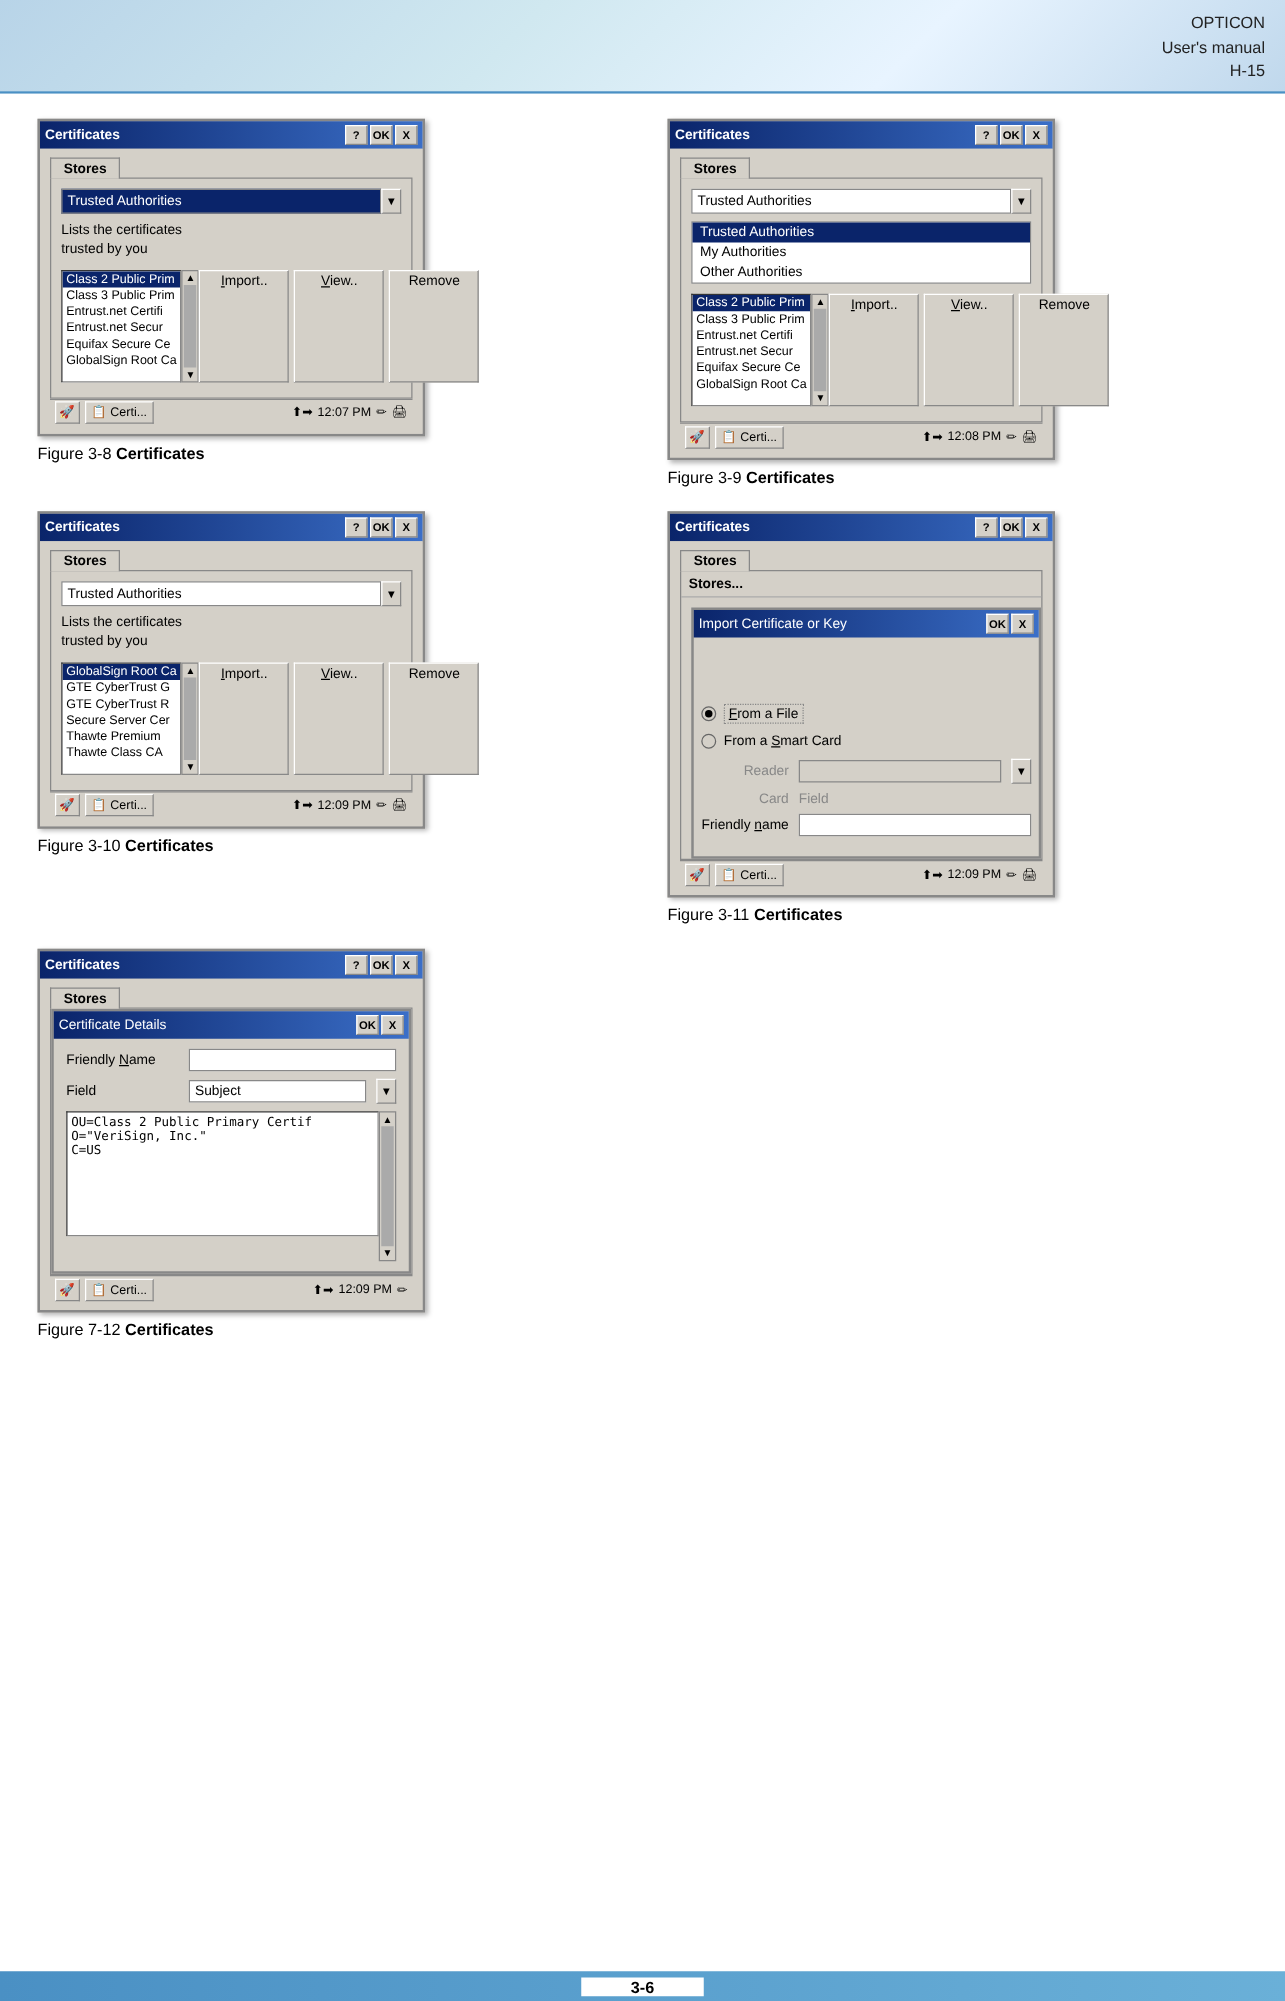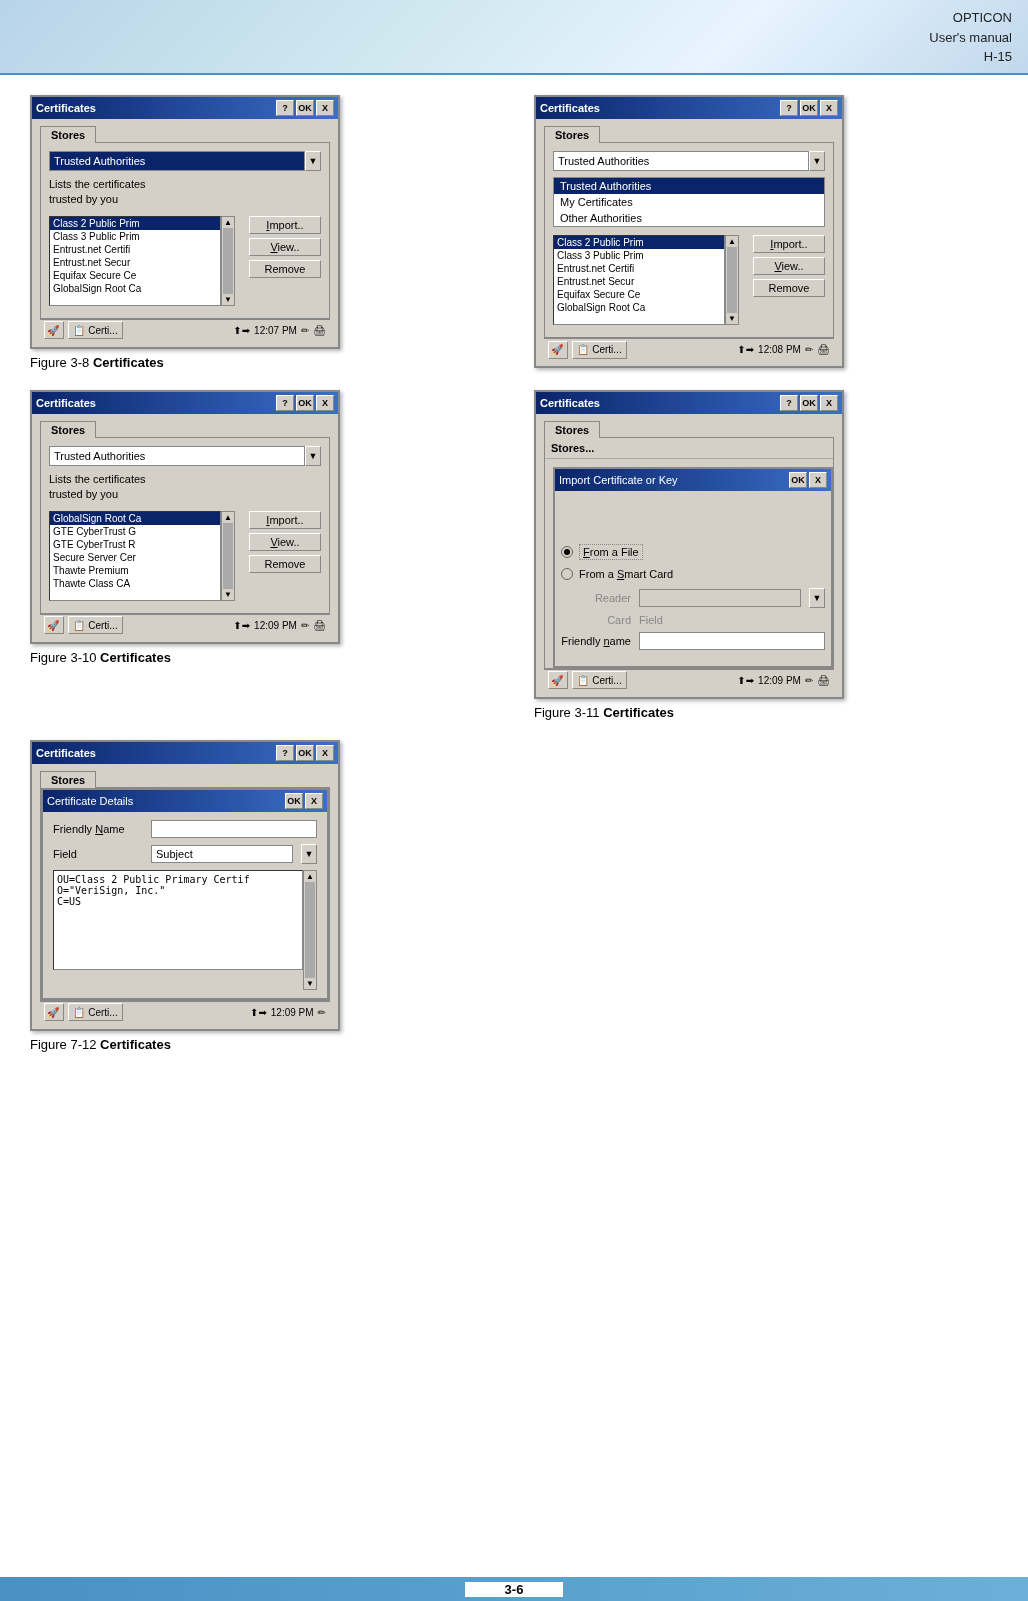--- a/index.html
+++ b/index.html
@@ -138,21 +138,21 @@
     .wince-description {
       font-size: 11px;
       color: #000;
       margin-bottom: 8px;
       line-height: 1.4;
     }
 
     
     .wince-listbox-container {
       display: flex;
-      gap: 14px;
+      gap: 0;
       margin-bottom: 4px;
     }
     .wince-listbox {
       background: #fff;
       border: 1px inset #888;
       flex: 1;
       height: 90px;
       overflow: hidden;
       font-size: 10px;
     }
@@ -168,21 +168,21 @@
     .wince-listbox-scrollbar {
       width: 14px;
       background: #d4d0c8;
       border: 1px solid #888;
       display: flex;
       flex-direction: column;
       align-items: center;
     }
     .wince-buttons-col {
       display: flex;
-      flex-direction: column;
+      flex-direction: row;
       gap: 4px;
       justify-content: flex-start;
     }
     .wince-btn {
       background: #d4d0c8;
       border: 1px solid #888;
       border-top-color: #fff;
       border-left-color: #fff;
       padding: 2px 8px;
       font-size: 11px;
@@ -456,21 +456,21 @@
 
           <div class="wince-panel">
 
             <div class="wince-dropdown-row">
               <div style="background:#fff;border:1px solid #888;height:20px;font-size:11px;padding:0 4px;flex:1;display:flex;align-items:center;">Trusted Authorities</div>
               <div class="wince-dropdown-arrow">▼</div>
             </div>
 
             <div class="wince-dropdown-popup">
               <div class="wince-dropdown-popup-item selected">Trusted Authorities</div>
-              <div class="wince-dropdown-popup-item">My Certificates</div>
+              <div class="wince-dropdown-popup-item">My Authorities</div>
               <div class="wince-dropdown-popup-item">Other Authorities</div>
             </div>
 
             <div style="height:8px;"></div>
 
             <div class="wince-listbox-container">
               <div style="display:flex;flex:1;gap:0;">
                 <div class="wince-listbox">
                   <div class="wince-listbox-item selected">Class 2 Public Prim</div>
                   <div class="wince-listbox-item">Class 3 Public Prim</div>
@@ -499,20 +499,23 @@
               <div class="taskbar-btn">📋 Certi...</div>
             </div>
             <div class="taskbar-right">
               <span>⬆➡</span>
               <span>12:08 PM</span>
               <span>✏</span>
               <span>🖨</span>
             </div>
           </div>
         </div>
+      </div>
+      <div class="figure-caption">
+        <span>Figure 3-9 </span><b>Certificates</b>
       </div>
     </div>
   </div>
 
   <div class="figures-row">
 
     <div class="figure-col">
       <div class="wince-dialog">
 
         <div class="wince-titlebar">

